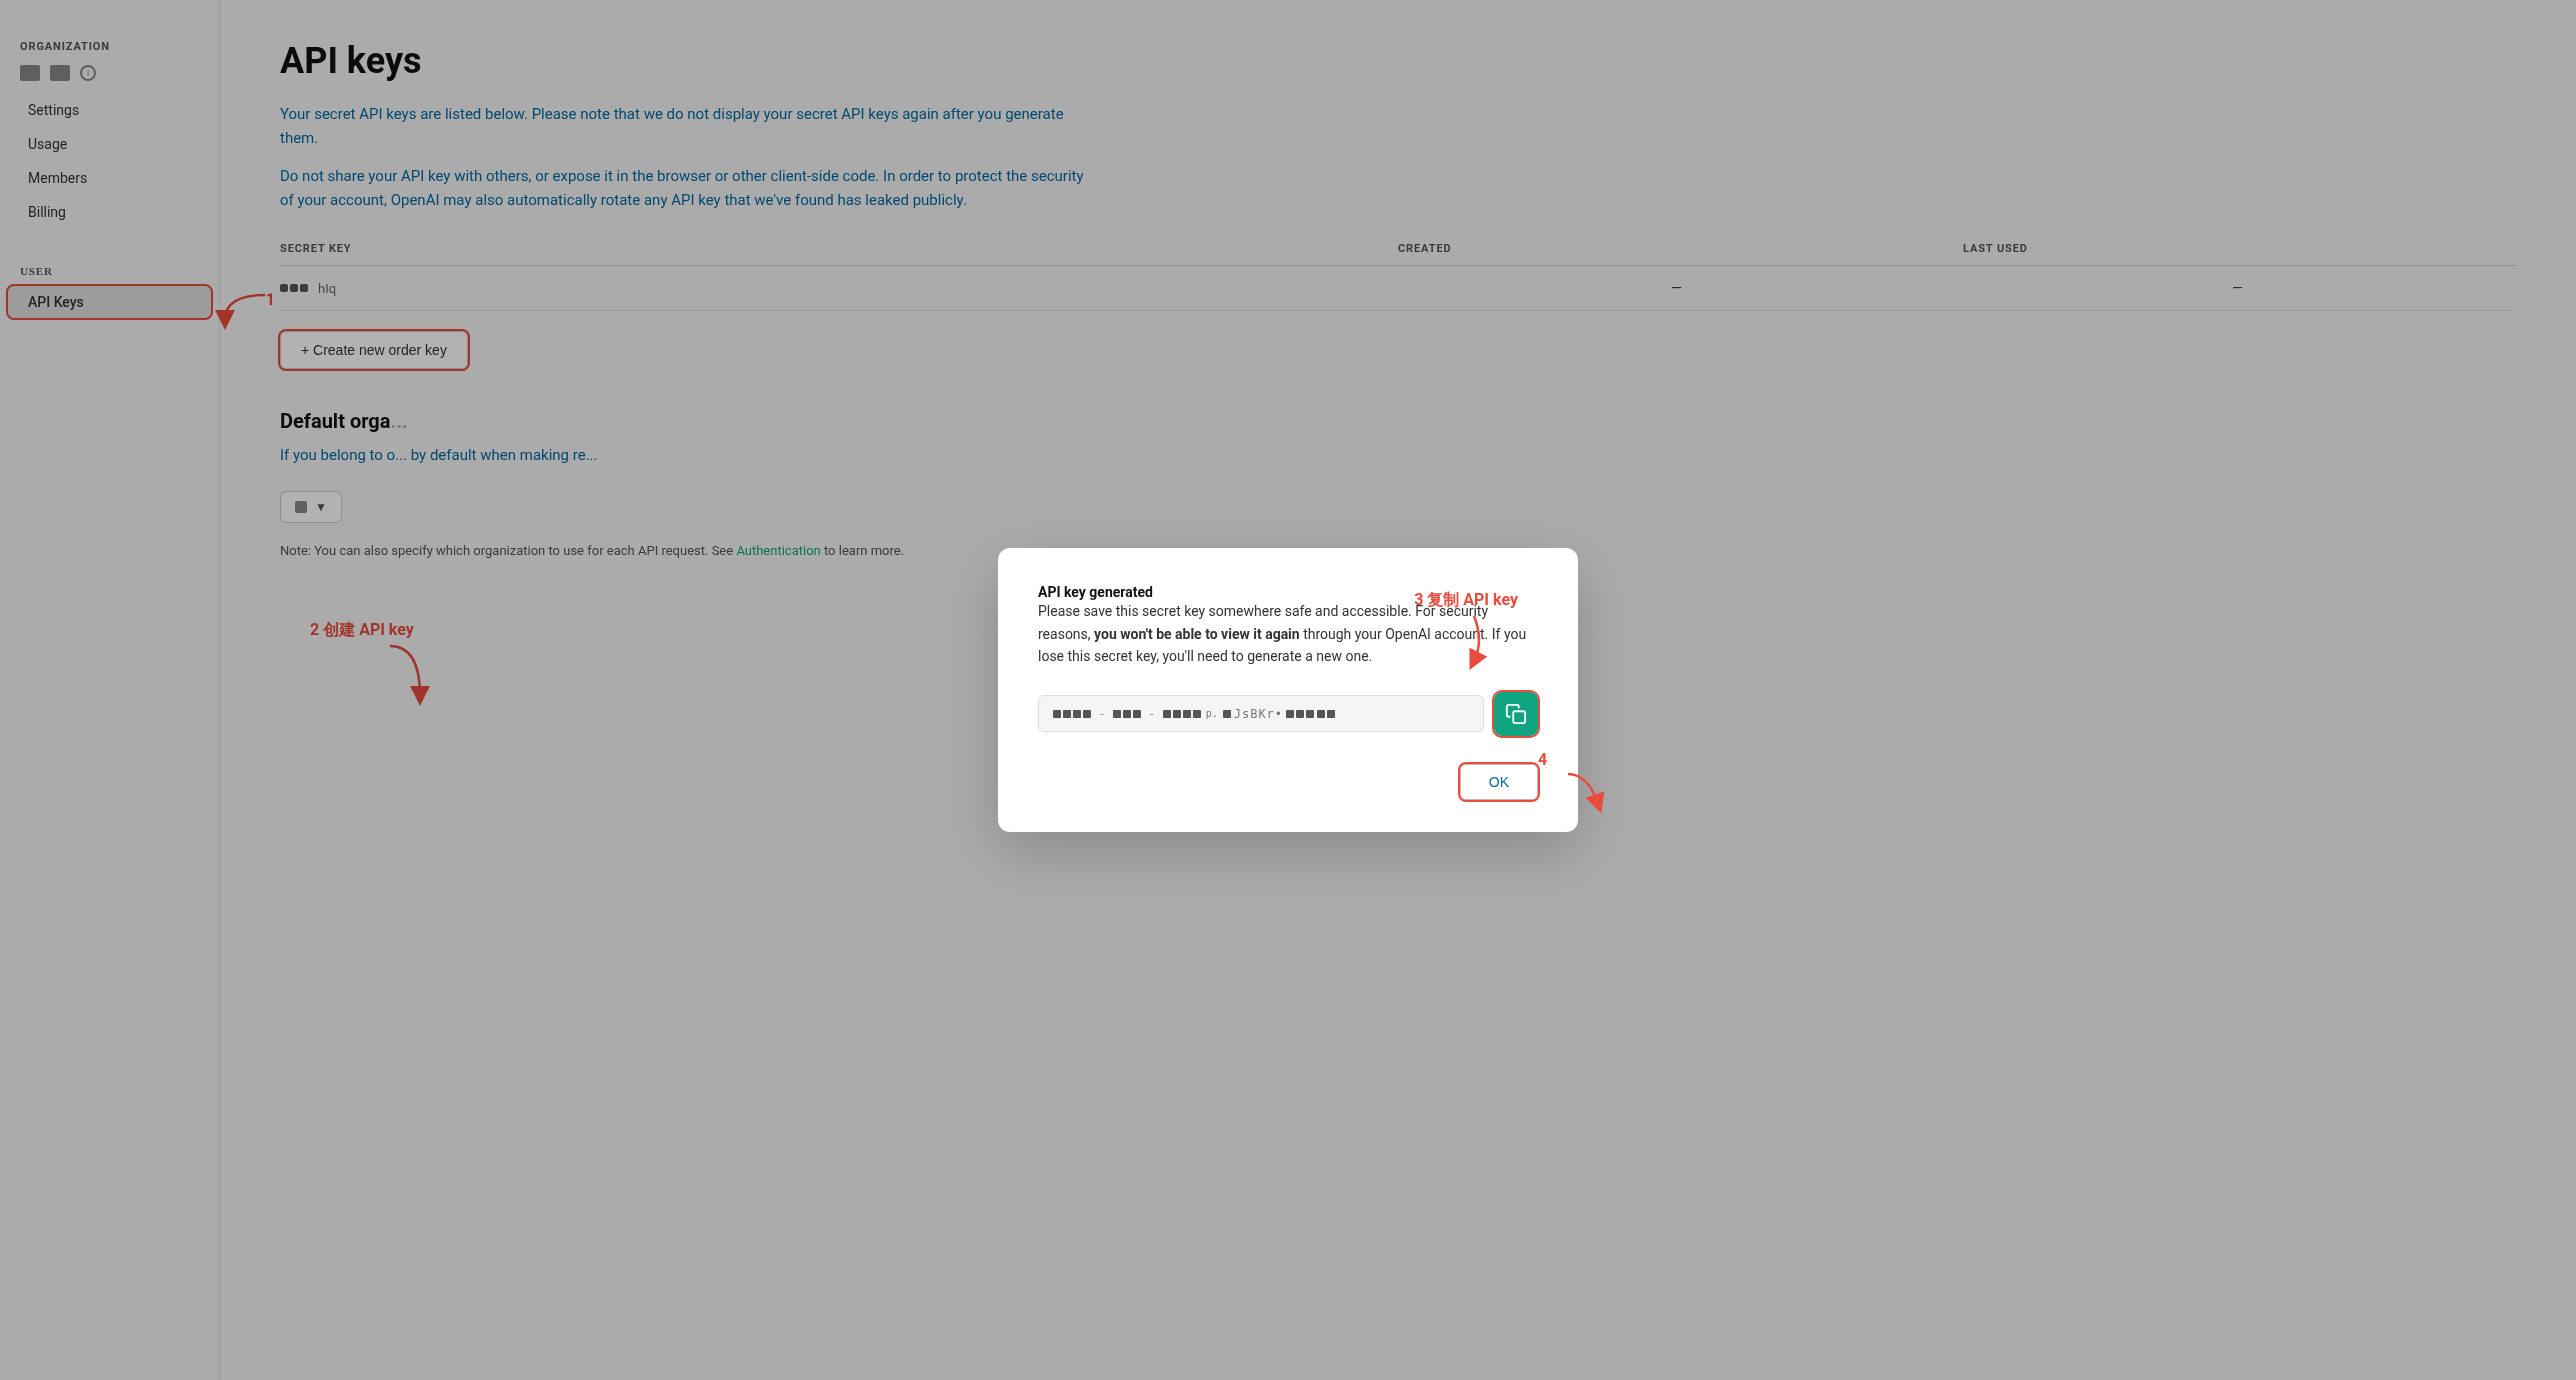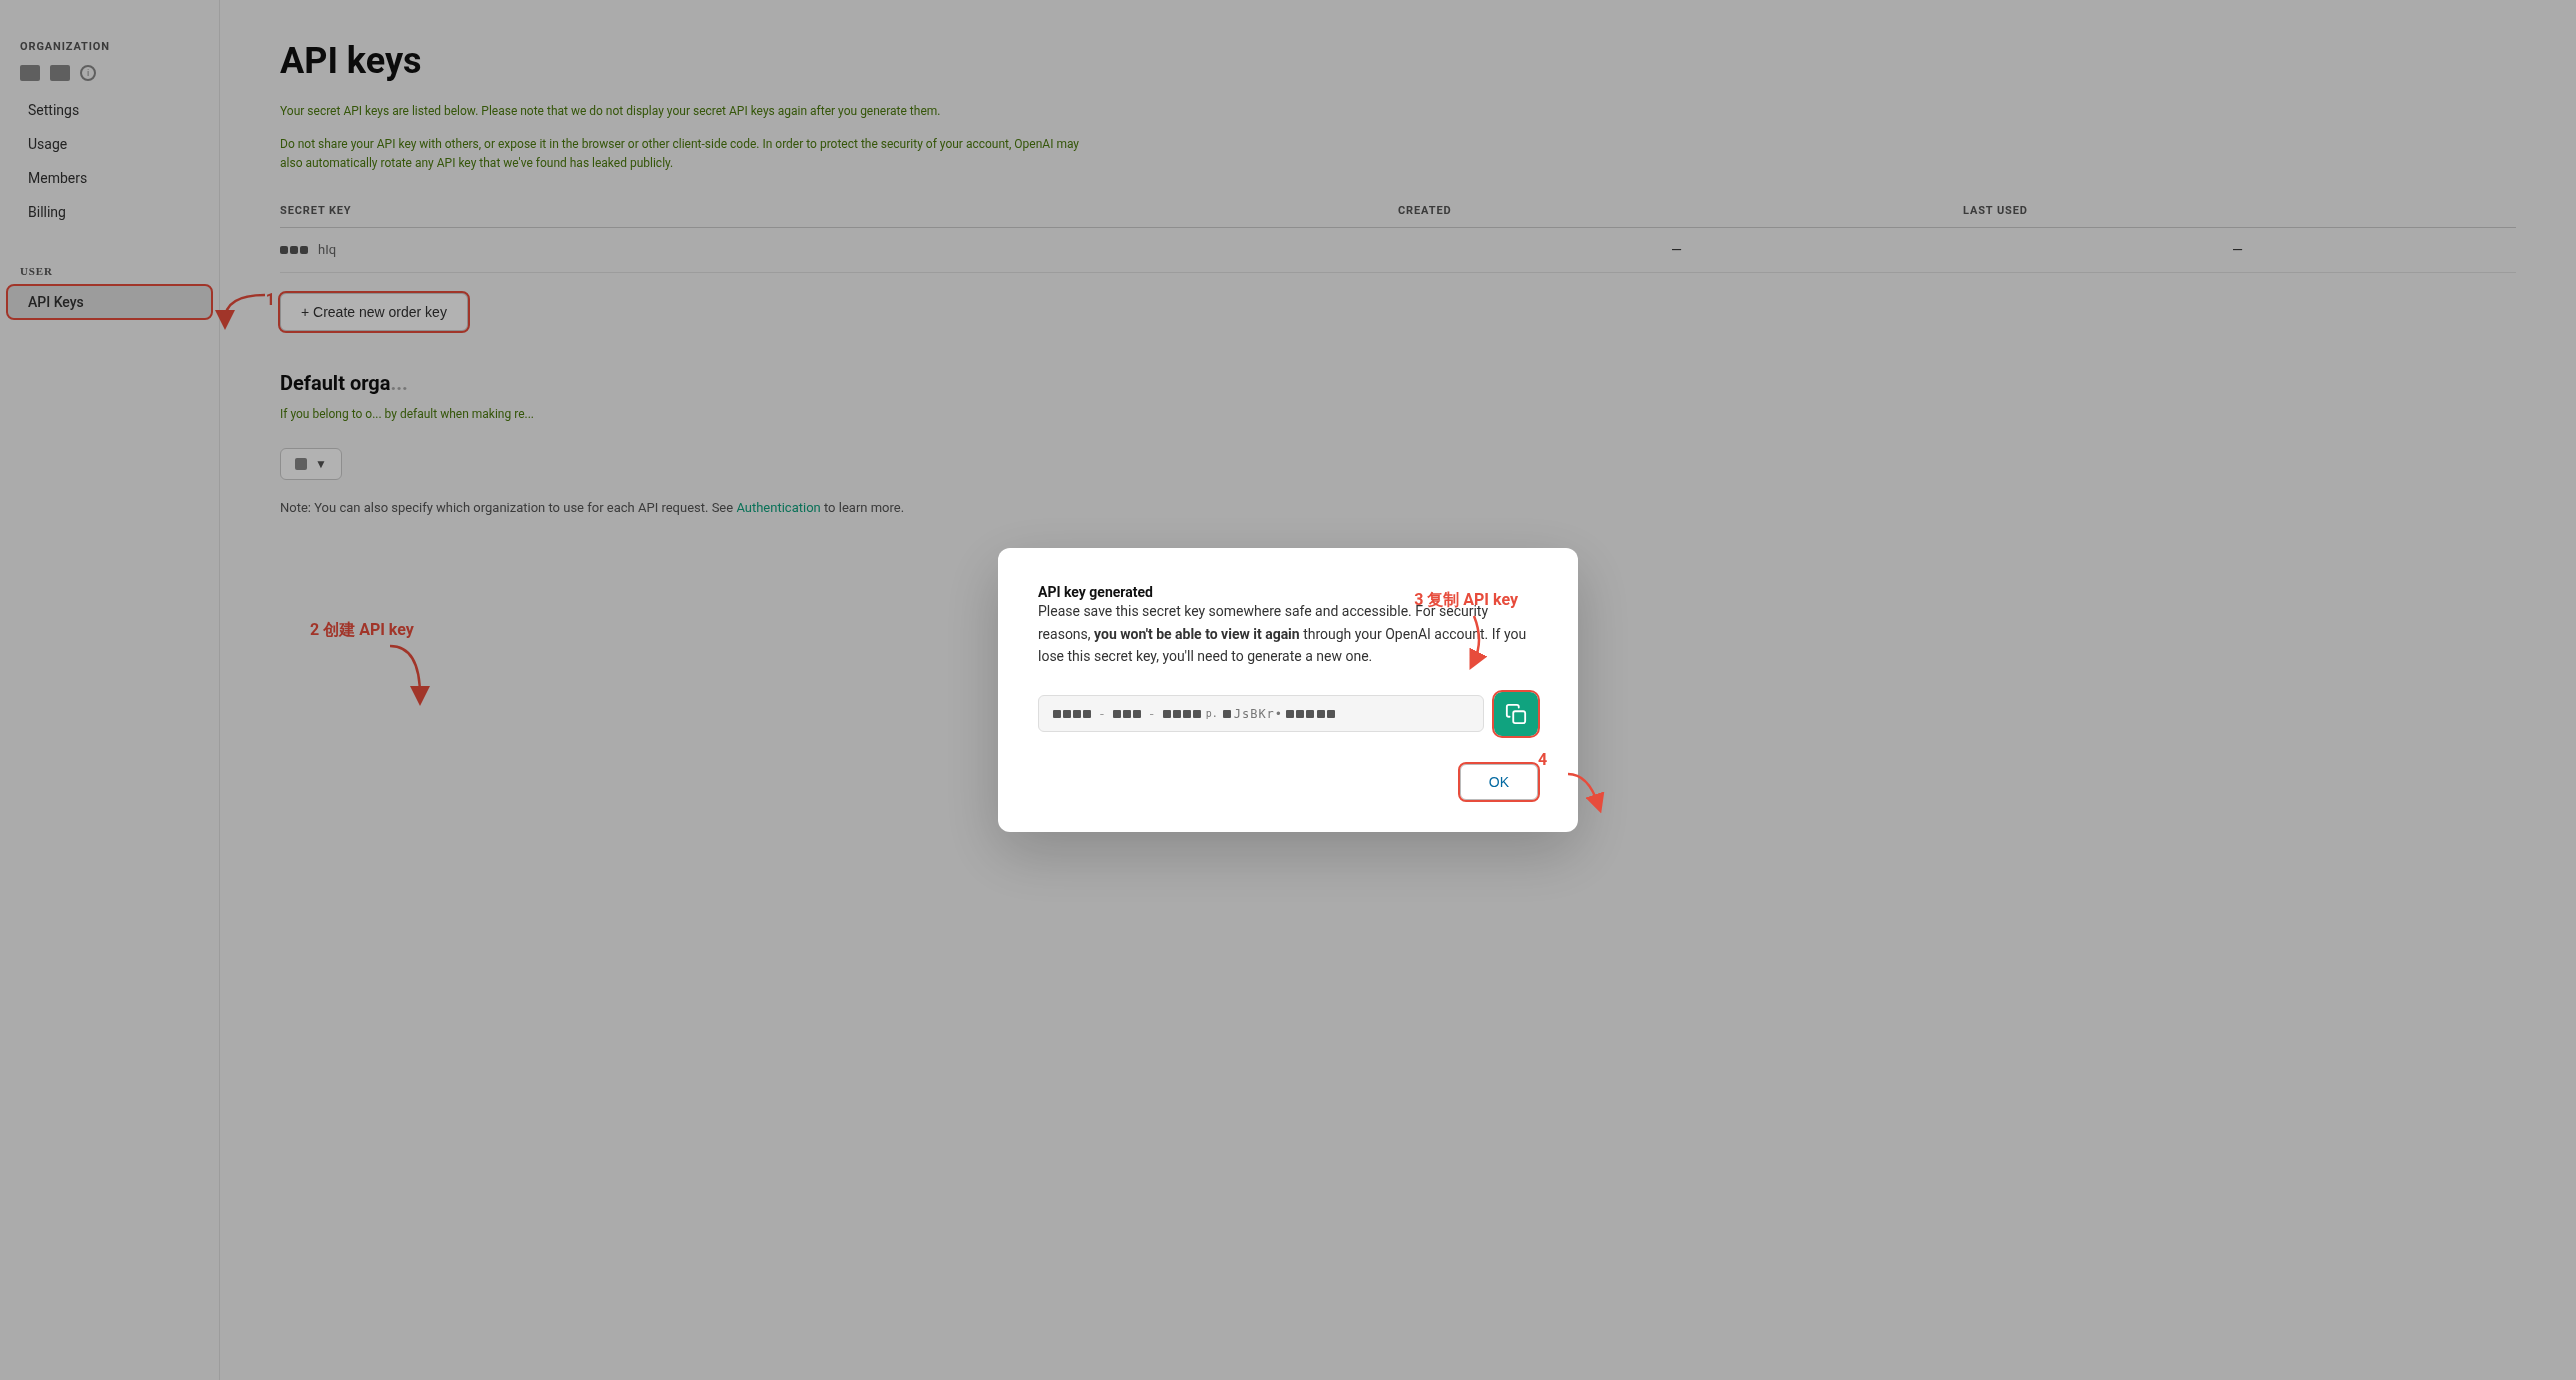--- a/index.html
+++ b/index.html
@@ -77,22 +77,22 @@
       background: #f5f5f5;
       position: relative;
     }
     .page-title {
       font-size: 36px;
       font-weight: 700;
       color: #111;
       margin-bottom: 20px;
     }
     .description {
-      font-size: 12px;
-      color: #4d7c0f;
+      font-size: 15px;
+      color: #0369a1;
       line-height: 1.6;
       max-width: 820px;
       margin-bottom: 14px;
     }
     .table-header {
       display: flex;
       gap: 12px;
       margin-top: 30px;
       padding-bottom: 10px;
       border-bottom: 1px solid #ccc;

